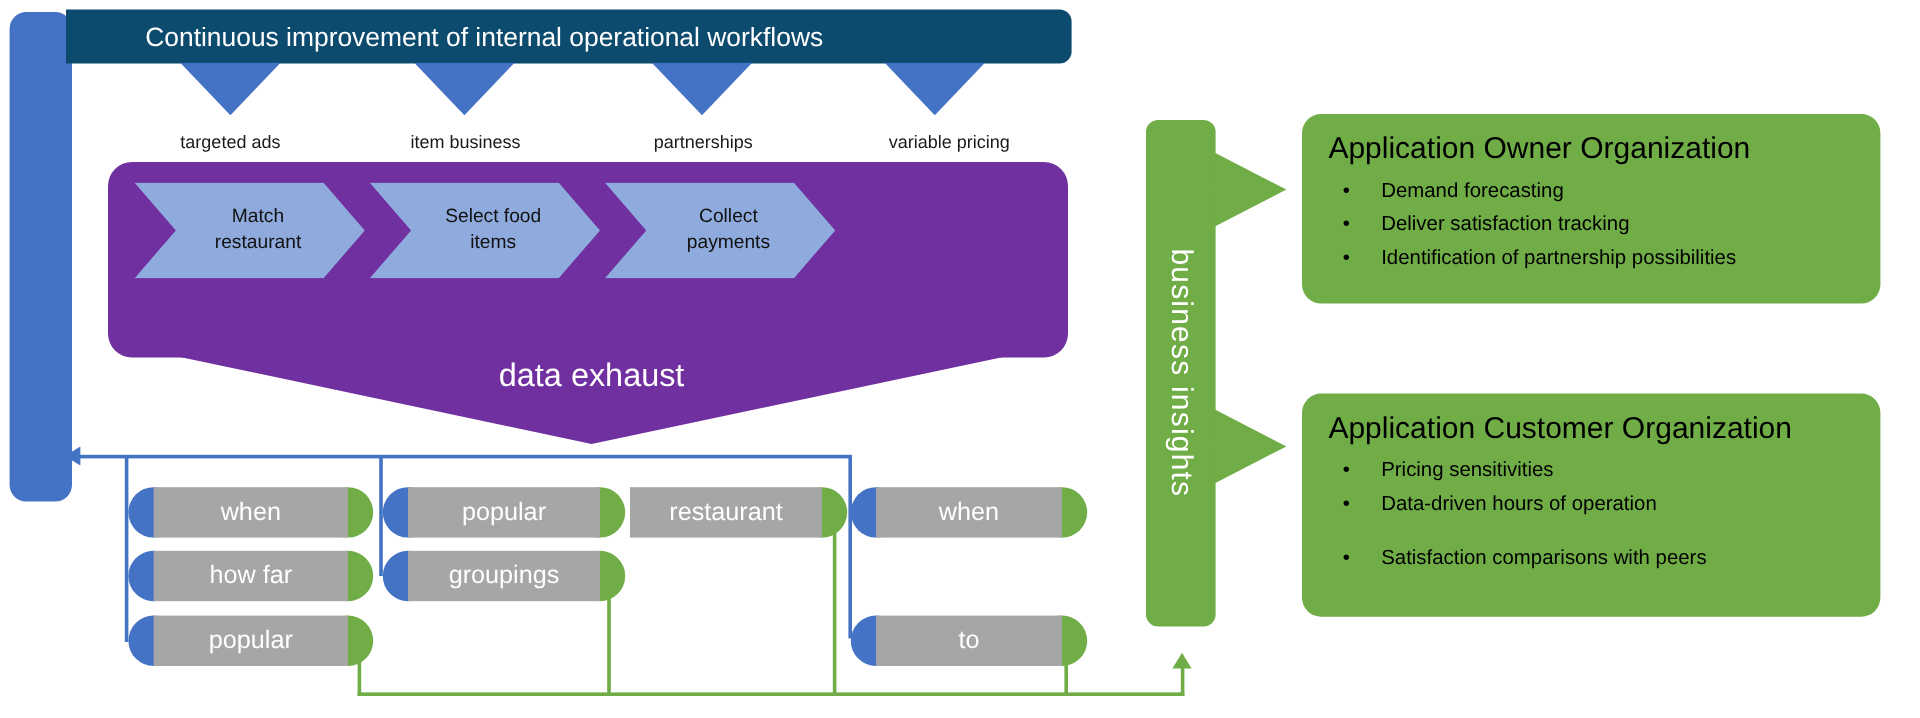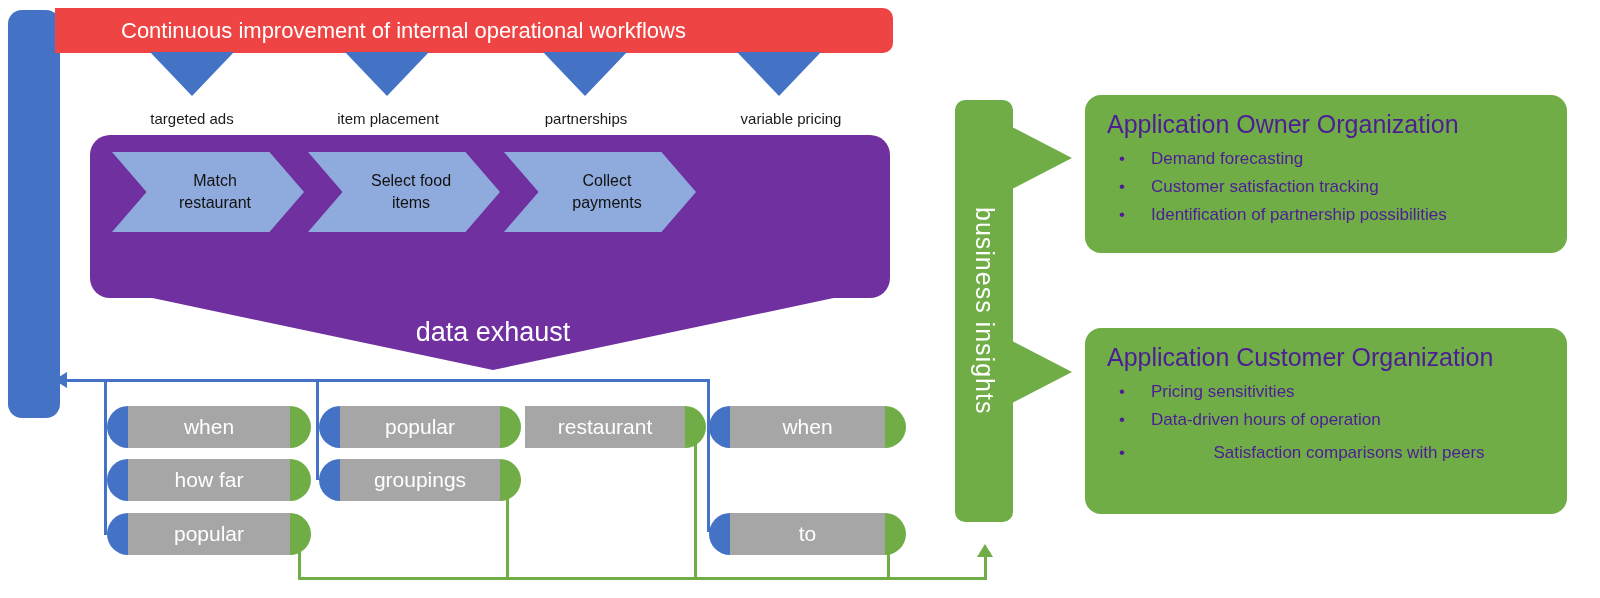--- a/index.html
+++ b/index.html
@@ -5,40 +5,40 @@
   html, body { margin:0; padding:0; background:#ffffff; }
   .canvas {
     position:relative; width:1600px; height:598px; overflow:hidden;
     font-family:"Liberation Sans", sans-serif; background:#ffffff;
   }
   
   .left-bar { position:absolute; left:8px; top:10px; width:52px; height:408px;
     background:#4472C4; border-radius:14px; }
   
   .banner { position:absolute; left:55px; top:8px; width:838px; height:45px;
-    background:#ef4444; border-radius:0 10px 10px 0; color:#fff;
+    background:#0c4a6e; border-radius:0 10px 10px 0; color:#fff;
     font-size:22px; line-height:45px; padding-left:66px; box-sizing:border-box; }
   .banner-tab { position:absolute; top:52px; width:84px; height:44px; background:#4472C4;
     clip-path:polygon(0 0, 100% 0, 50% 100%); }
   
   .wf-label { position:absolute; top:110px; width:160px; text-align:center;
     font-size:15px; color:#1a1a1a; }
   
   .purple-box { position:absolute; left:90px; top:135px; width:800px; height:163px;
     background:#7030A0; border-radius:20px; }
   
   .chev { position:absolute; top:152px; height:80px; background:#8FAADC;
     clip-path:polygon(0 0, 82% 0, 100% 50%, 82% 100%, 0 100%, 18% 50%);
     display:flex; align-items:center; justify-content:center; }
   .chev span { display:block; width:118px; margin-left:14px; text-align:center;
     font-size:16px; color:#111; line-height:1.35; }
   
   .funnel { position:absolute; left:143px; top:296px; width:700px; height:74px;
     background:#7030A0; clip-path:polygon(0 0, 100% 0, 50% 100%); text-align:center; }
-  .funnel span { display:inline-block; margin-top:21px; color:#fff; font-size:27px; }
+  .funnel span { display:inline-block; margin-top:2px; color:#fff; font-size:27px; }
   
   .line { position:absolute; background:#4472C4; }
   .gline { position:absolute; background:#70AD47; }
   .arrow-left { position:absolute; left:54px; top:372px; width:0; height:0;
     border-top:8px solid transparent; border-bottom:8px solid transparent;
     border-right:13px solid #4472C4; }
   .arrow-up { position:absolute; left:977px; top:544px; width:0; height:0;
     border-left:8px solid transparent; border-right:8px solid transparent;
     border-bottom:13px solid #70AD47; }
   
@@ -51,44 +51,44 @@
     color:#fff; font-size:21px; }
   
   .insights-bar { position:absolute; left:955px; top:100px; width:58px; height:422px;
     background:#70AD47; border-radius:10px; display:flex; align-items:center; justify-content:center; }
   .insights-bar span { writing-mode:vertical-rl; color:#fff; font-size:25px; letter-spacing:1px; }
   .insights-arrow { position:absolute; left:1012px; width:0; height:0;
     border-top:31px solid transparent; border-bottom:31px solid transparent;
     border-left:60px solid #70AD47; }
   
   .gbox { position:absolute; left:1085px; width:482px; background:#70AD47;
-    border-radius:16px; color:#4c1d95; padding:13px 20px; box-sizing:border-box; }
+    border-radius:16px; color:#000000; padding:13px 20px; box-sizing:border-box; }
   .gbox .gbox-title { font-size:25px; margin:2px 0 6px 2px; }
   .gbox ul { list-style:none; margin:2px 0 0 0; padding:0; }
   .gbox li { position:relative; padding-left:46px; font-size:17px; line-height:28px; }
   .gbox li::before { content:"\2022"; position:absolute; left:14px; }
-  .gbox-customer li:nth-child(3) { margin-top:5px;text-align:center; }
+  .gbox-customer li:nth-child(3) { margin-top:17px; }
 </style>
 </head>
 <body>
 
 <div class="canvas">
 
   <div class="left-bar"></div>
 
   <div class="banner">
     <span>Continuous improvement of internal operational workflows</span>
   </div>
   <div class="banner-tab" style="left:150px"></div>
   <div class="banner-tab" style="left:345px"></div>
   <div class="banner-tab" style="left:543px"></div>
   <div class="banner-tab" style="left:737px"></div>
 
   <div class="wf-label" style="left:112px">targeted ads</div>
-  <div class="wf-label" style="left:308px">item placement</div>
+  <div class="wf-label" style="left:308px">item business</div>
   <div class="wf-label" style="left:506px">partnerships</div>
   <div class="wf-label" style="left:711px">variable pricing</div>
 
   <div class="purple-box"></div>
 
   <div class="chev" style="left:112px; width:192px">
     <span>Match restaurant</span>
   </div>
   <div class="chev" style="left:308px; width:192px">
     <span>Select food items</span>
@@ -161,21 +161,21 @@
   <div class="insights-bar">
     <span>business insights</span>
   </div>
   <div class="insights-arrow" style="top:127px"></div>
   <div class="insights-arrow" style="top:341px"></div>
 
   <div class="gbox" style="top:95px; height:158px">
     <div class="gbox-title">Application Owner Organization</div>
     <ul>
       <li>Demand forecasting</li>
-      <li>Customer satisfaction tracking</li>
+      <li>Deliver satisfaction tracking</li>
       <li>Identification of partnership possibilities</li>
     </ul>
   </div>
 
   <div class="gbox gbox-customer" style="top:328px; height:186px">
     <div class="gbox-title">Application Customer Organization</div>
     <ul>
       <li>Pricing sensitivities</li>
       <li>Data-driven hours of operation</li>
       <li>Satisfaction comparisons with peers</li>

